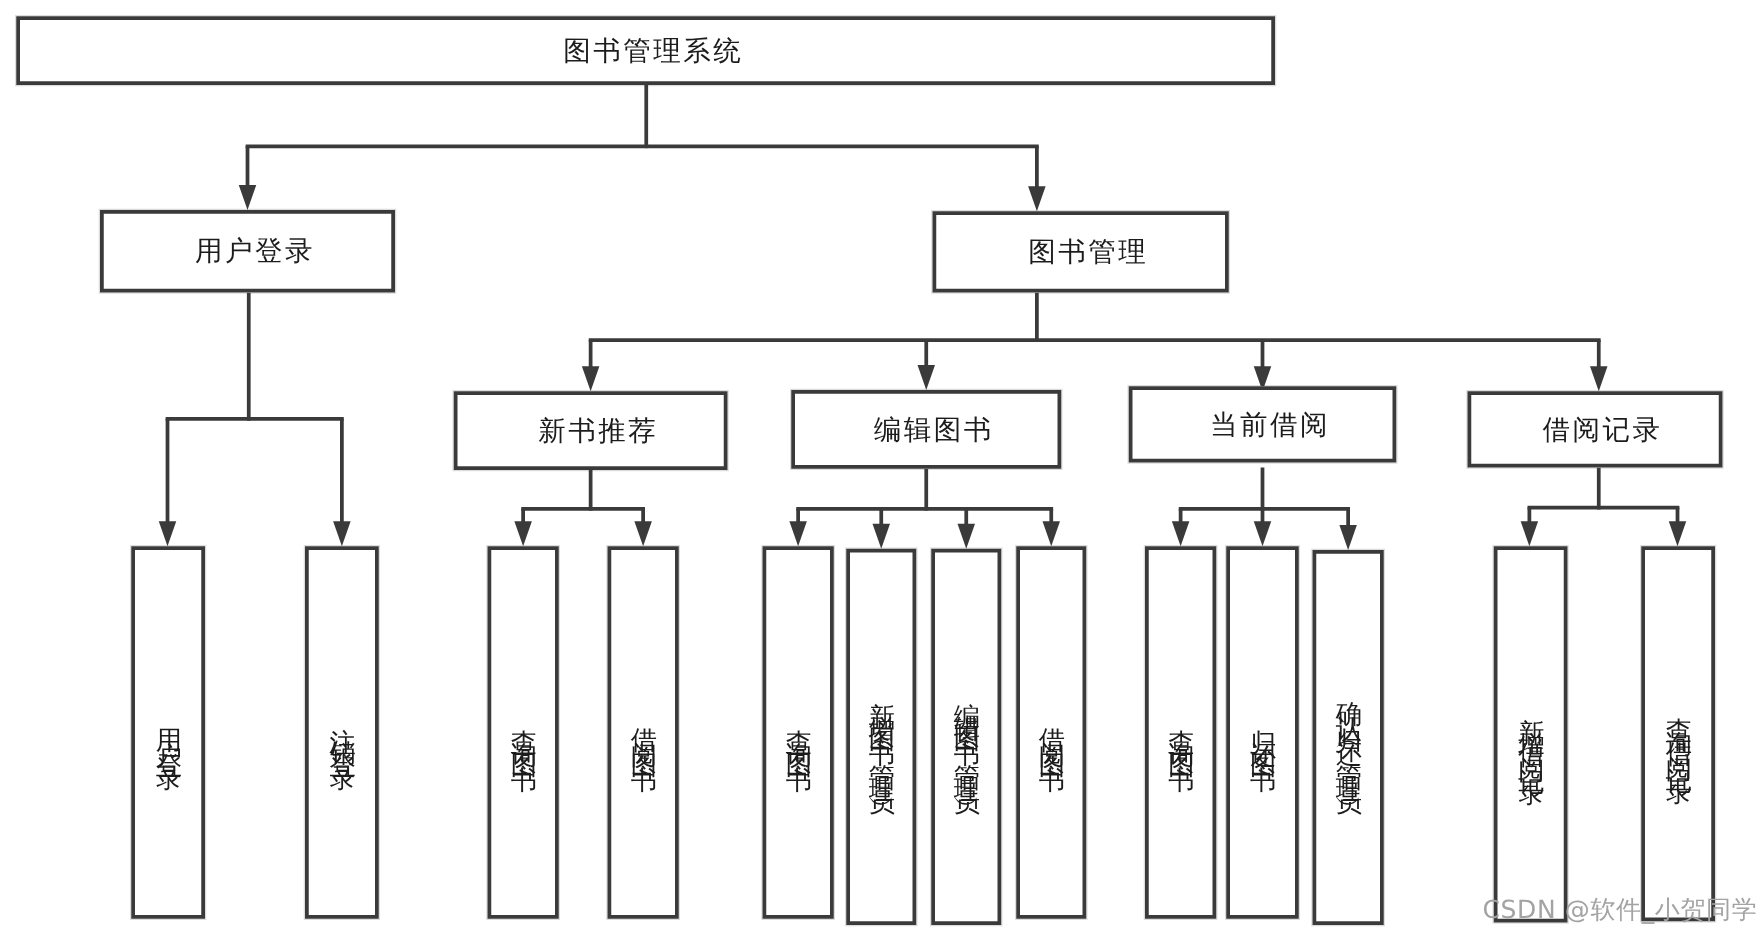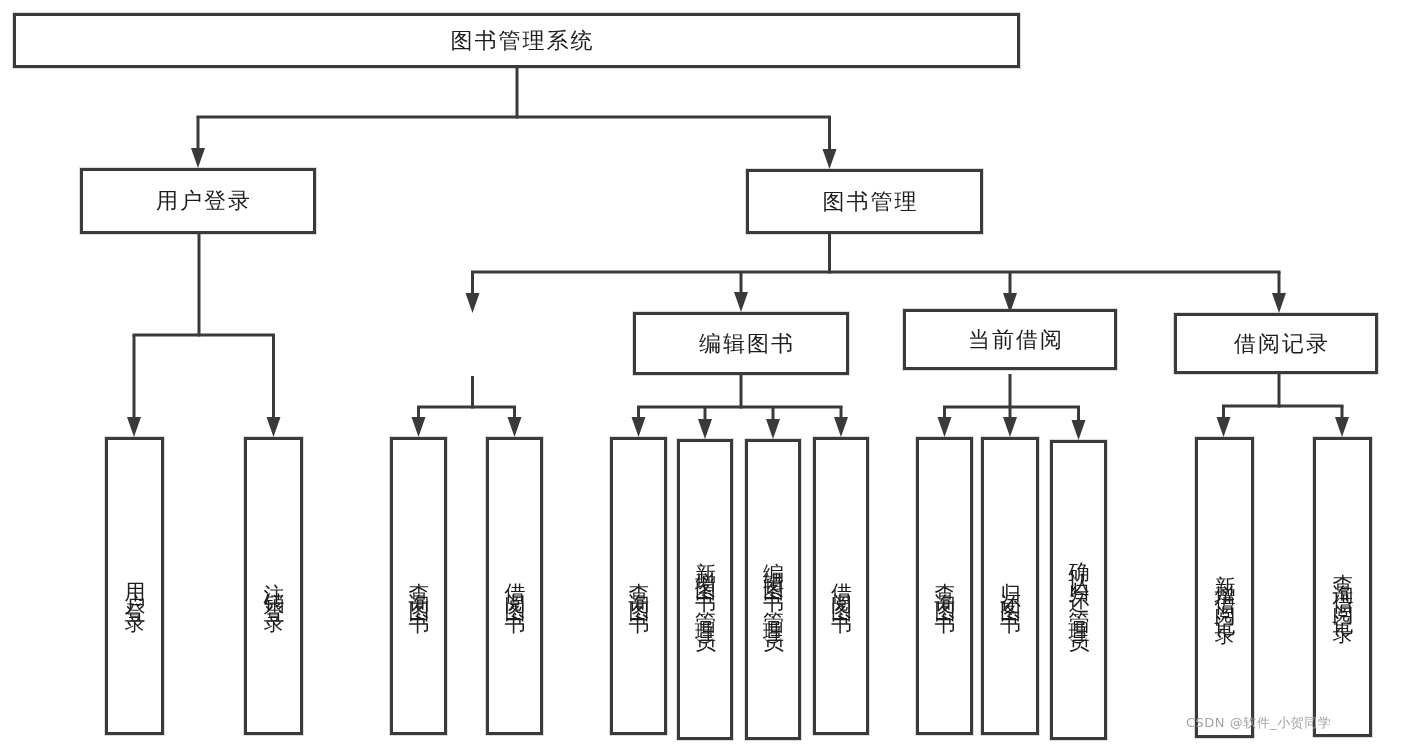--- a/index.html
+++ b/index.html
@@ -24,21 +24,21 @@
     display:flex;align-items:center;justify-content:center;
     box-shadow:0 0 0 1px rgba(60,60,60,0.18);
   }
   .box.h{font-size:22px;letter-spacing:2px;padding-left:12px;}
   .box.v span{
     writing-mode:vertical-rl;text-orientation:mixed;
     font-size:21px;letter-spacing:10px;line-height:1;
   }
   .watermark{
     position:absolute;left:1186px;top:714px;width:215px;
-    font-size:13px;letter-spacing:0.5px;color:var(--watermark);
+    font-size:20px;letter-spacing:0.5px;color:var(--watermark);
     white-space:nowrap;z-index:5;
   }
 </style>
 </head>
 <body>
 
 <div class="canvas">
 
   <svg class="connectors" width="1405" height="747" viewBox="0 0 1405 747" xmlns="http://www.w3.org/2000/svg">
     <g>
@@ -113,20 +113,23 @@
     <span>图书管理系统</span>
   </div>
 
   <div class="box h" style="left:80px;top:168px;width:236px;height:66px;">
     <span>用户登录</span>
   </div>
   <div class="box h" style="left:711px;top:169px;width:237px;height:65px;margin-left:35px;">
     <span>图书管理</span>
   </div>
 
+  <div class="box h" style="left:363px;top:313px;width:219px;height:63px;">
+    <span>新书推荐</span>
+  </div>
   <div class="box h" style="left:633px;top:312px;width:216px;height:63px;">
     <span>编辑图书</span>
   </div>
   <div class="box h" style="left:903px;top:309px;width:214px;height:61px;">
     <span>当前借阅</span>
   </div>
   <div class="box h" style="left:1174px;top:313px;width:204px;height:61px;">
     <span>借阅记录</span>
   </div>
 

